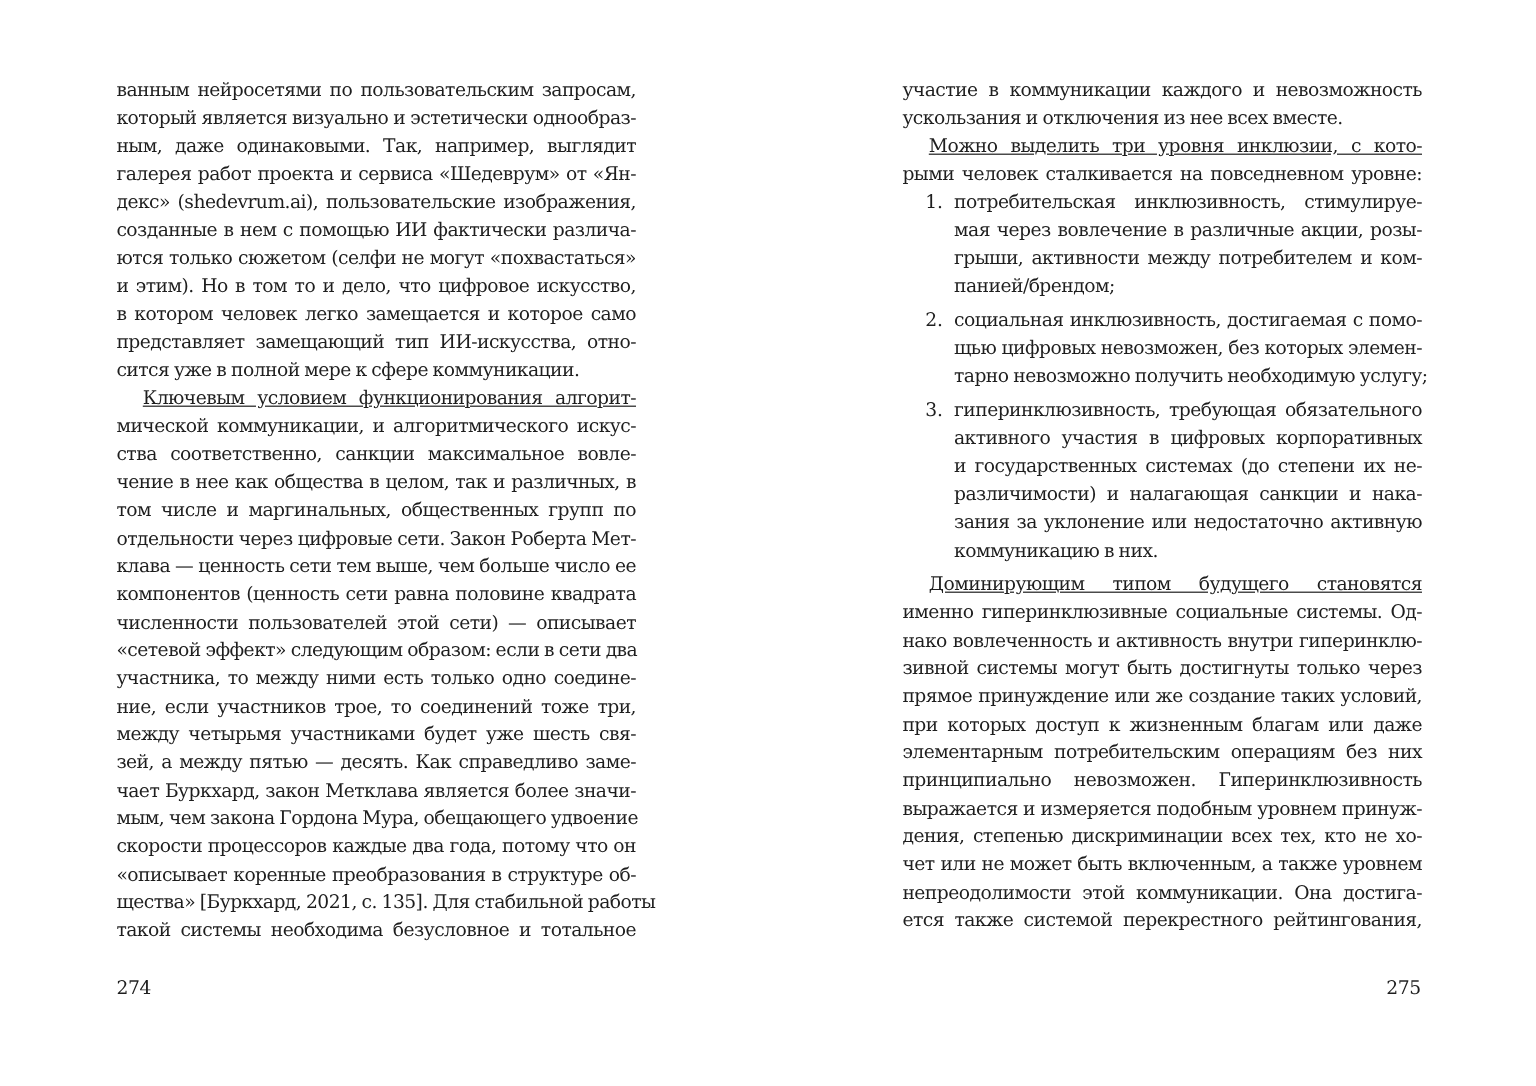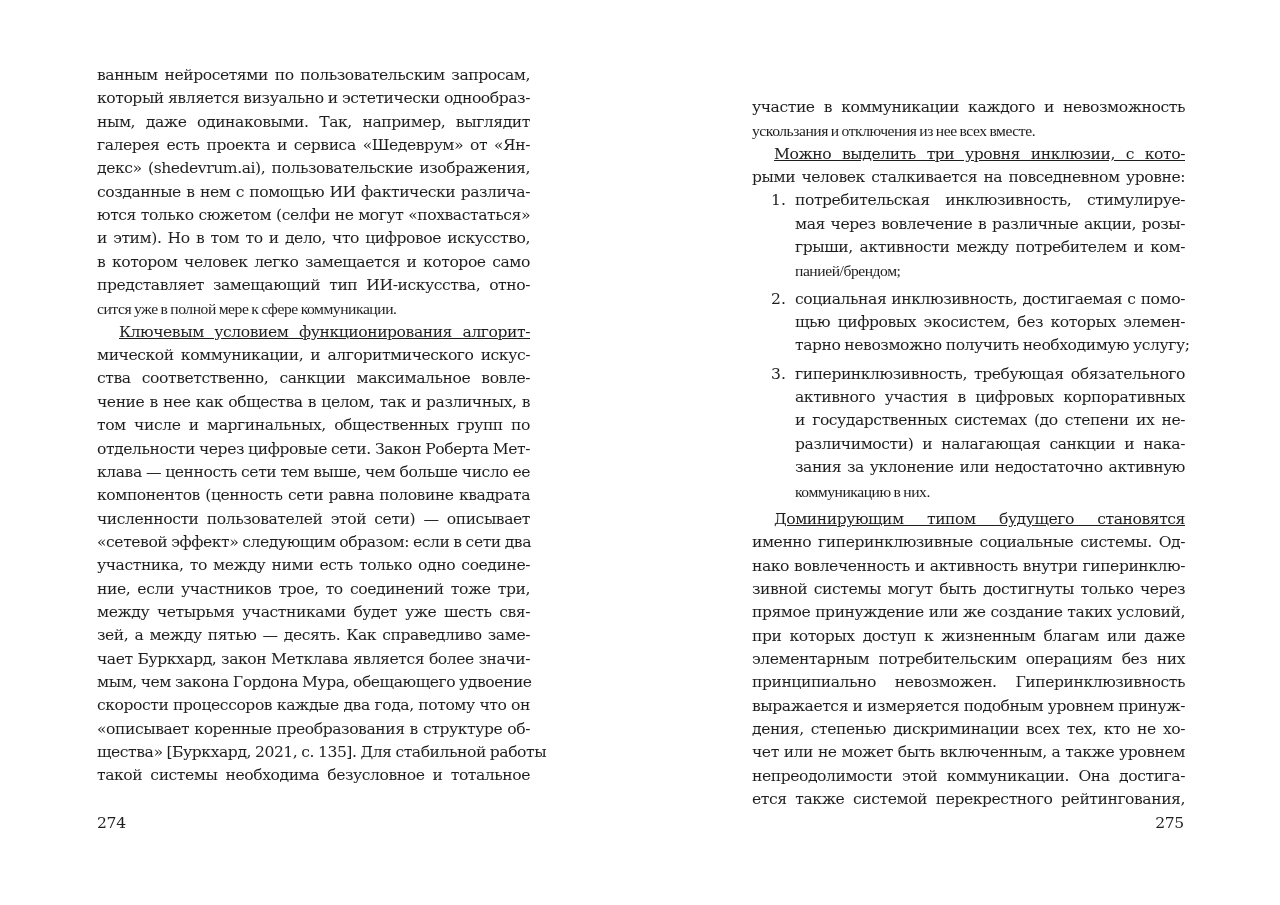--- a/index.html
+++ b/index.html
@@ -3,24 +3,24 @@
 <meta charset="utf-8">
 <style>
   html, body { margin: 0; padding: 0; background: #ffffff; }
   body { width: 1280px; height: 905px; position: relative; overflow: hidden;
          font-family: "DejaVu Serif", "Liberation Serif", serif; color: #1e1e1e; }
   .page { position: absolute; top: 0; width: 640px; height: 699px; }
   .page.left { left: 0; }
   .page.right { left: 640px; }
   .column { position: absolute; top: 64px; width: 433px; }
   .left .column { left: 97px; }
-  .right .column { left: 112px; margin-top: 32px; }
+  .right .column { left: 112px; }
   .line { height: 23.35px; line-height: 23.35px; font-size: 15.6px; white-space: nowrap;
           text-align: justify; text-align-last: justify; letter-spacing: -0.45px; word-spacing: -0.6px; }
-  .line.last { text-align-last: left; font-family: Liberation Serif, serif; }
+  .line.last { text-align-last: left; }
   .line.indent { padding-left: 22px; text-decoration: underline; }
   .list-item { position: relative; }
   .list-item .num { position: absolute; left: 19px; width: 20px; text-align: left;
                     font-size: 15.6px; line-height: 23.35px; }
   .list-item .body { margin-left: 43px; }
   .list-item + .list-item { margin-top: 5px; }
   .list + .para, .list { margin-top: 0; }
   .list { margin-bottom: 5px; }
   .folio { position: absolute; top: 814px; font-size: 15.6px; letter-spacing: -0.3px; }
   .left .folio { left: 97px; }
@@ -28,21 +28,21 @@
 </style>
 </head>
 <body>
 
 <div class="page left">
   <div class="column">
     <div class="para">
       <div class="line">ванным нейросетями по пользовательским запросам,</div>
       <div class="line">который является визуально и эстетически однообраз-</div>
       <div class="line">ным, даже одинаковыми. Так, например, выглядит</div>
-      <div class="line">галерея есть проекта и сервиса «Шедеврум» от «Ян-</div>
+      <div class="line">галерея работ проекта и сервиса «Шедеврум» от «Ян-</div>
       <div class="line">декс» (shedevrum.ai), пользовательские изображения,</div>
       <div class="line">созданные в нем с помощью ИИ фактически различа-</div>
       <div class="line">ются только сюжетом (селфи не могут «похвастаться»</div>
       <div class="line">и этим). Но в том то и дело, что цифровое искусство,</div>
       <div class="line">в котором человек легко замещается и которое само</div>
       <div class="line">представляет замещающий тип ИИ-искусства, отно-</div>
       <div class="line last">сится уже в полной мере к сфере коммуникации.</div>
     </div>
     <div class="para">
       <div class="line indent">Ключевым условием функционирования алгорит-</div>
@@ -87,21 +87,21 @@
           <div class="line">потребительская инклюзивность, стимулируе-</div>
           <div class="line">мая через вовлечение в различные акции, розы-</div>
           <div class="line">грыши, активности между потребителем и ком-</div>
           <div class="line last">панией/брендом;</div>
         </div>
       </div>
       <div class="list-item">
         <span class="num">2.</span>
         <div class="body">
           <div class="line">социальная инклюзивность, достигаемая с помо-</div>
-          <div class="line">щью цифровых экосистем, без которых элемен-</div>
+          <div class="line">щью цифровых невозможен, без которых элемен-</div>
           <div class="line">тарно невозможно получить необходимую услугу;</div>
         </div>
       </div>
       <div class="list-item">
         <span class="num">3.</span>
         <div class="body">
           <div class="line">гиперинклюзивность, требующая обязательного</div>
           <div class="line">активного участия в цифровых корпоративных</div>
           <div class="line">и государственных системах (до степени их не-</div>
           <div class="line">различимости) и налагающая санкции и нака-</div>

